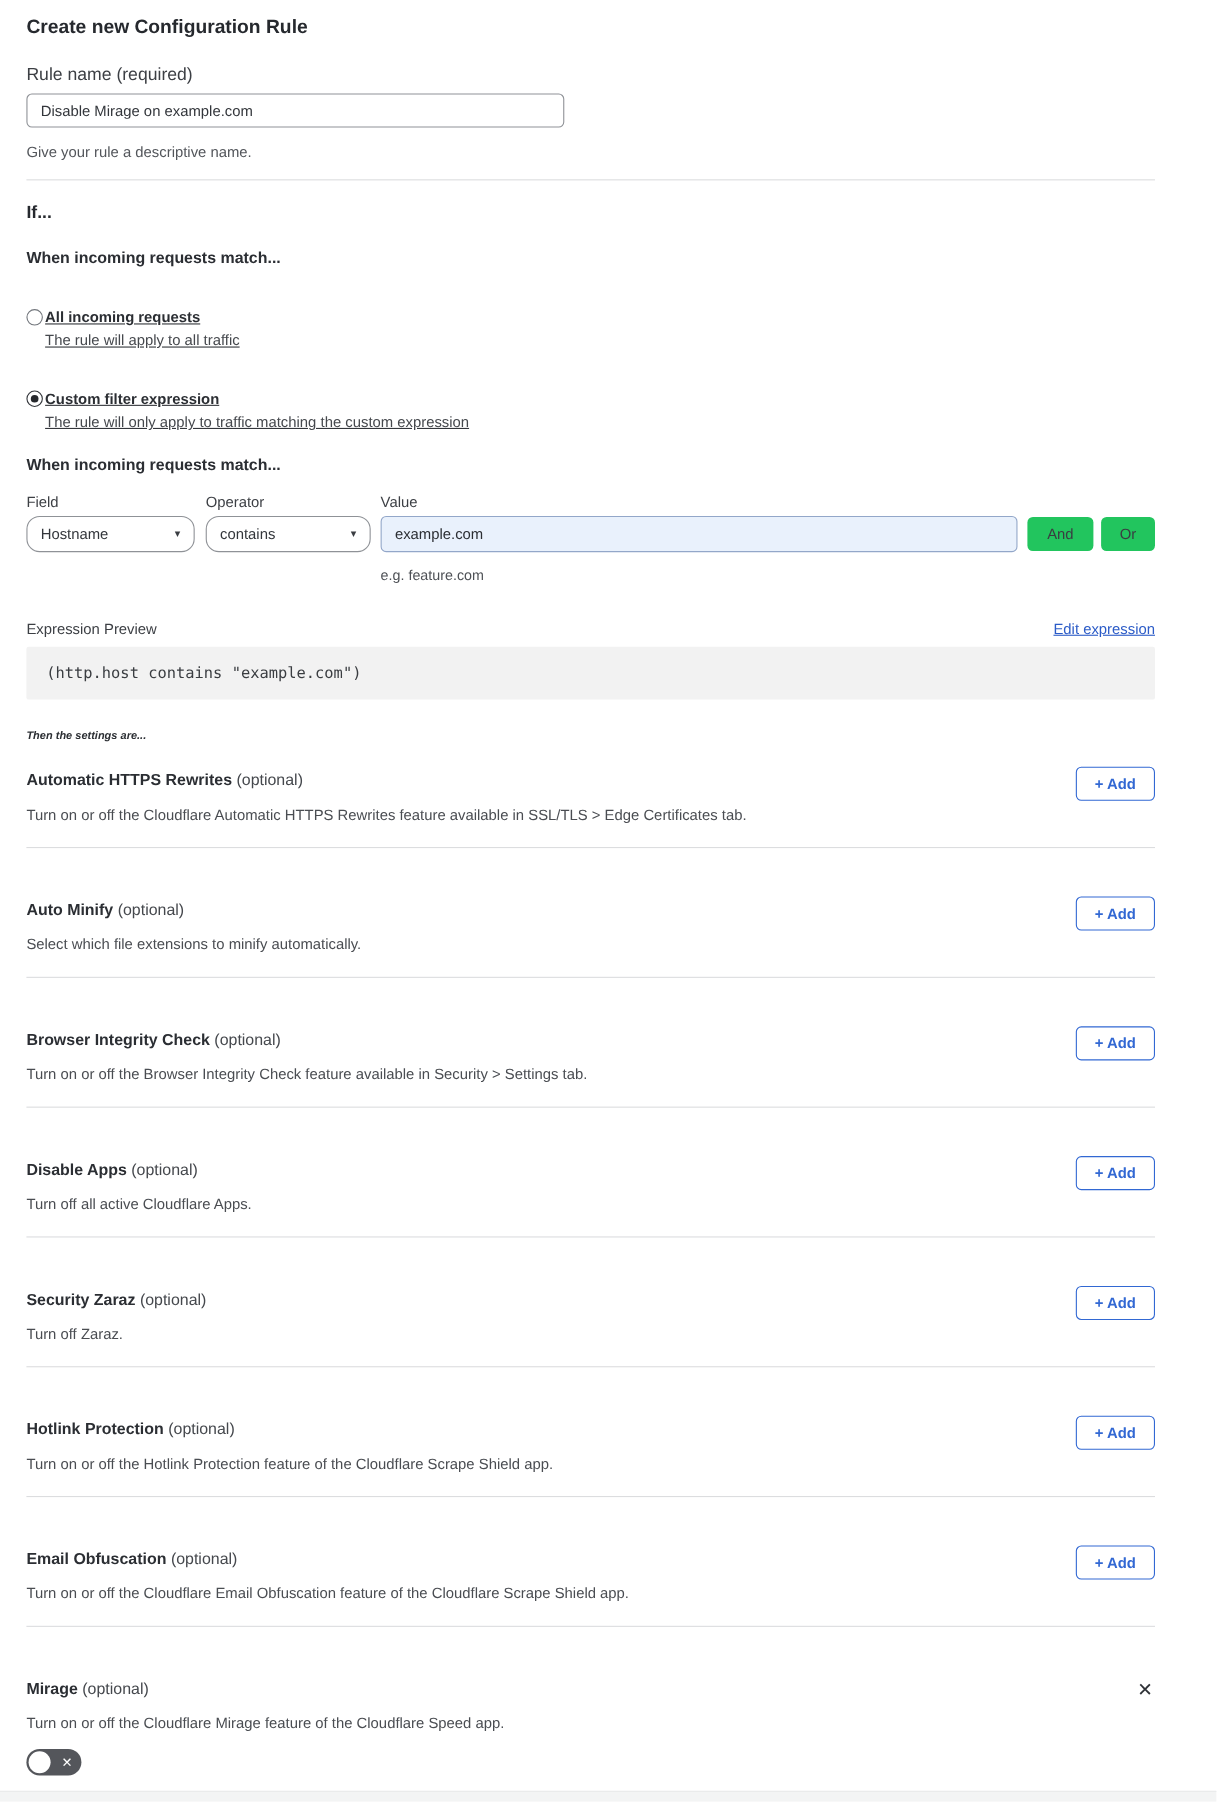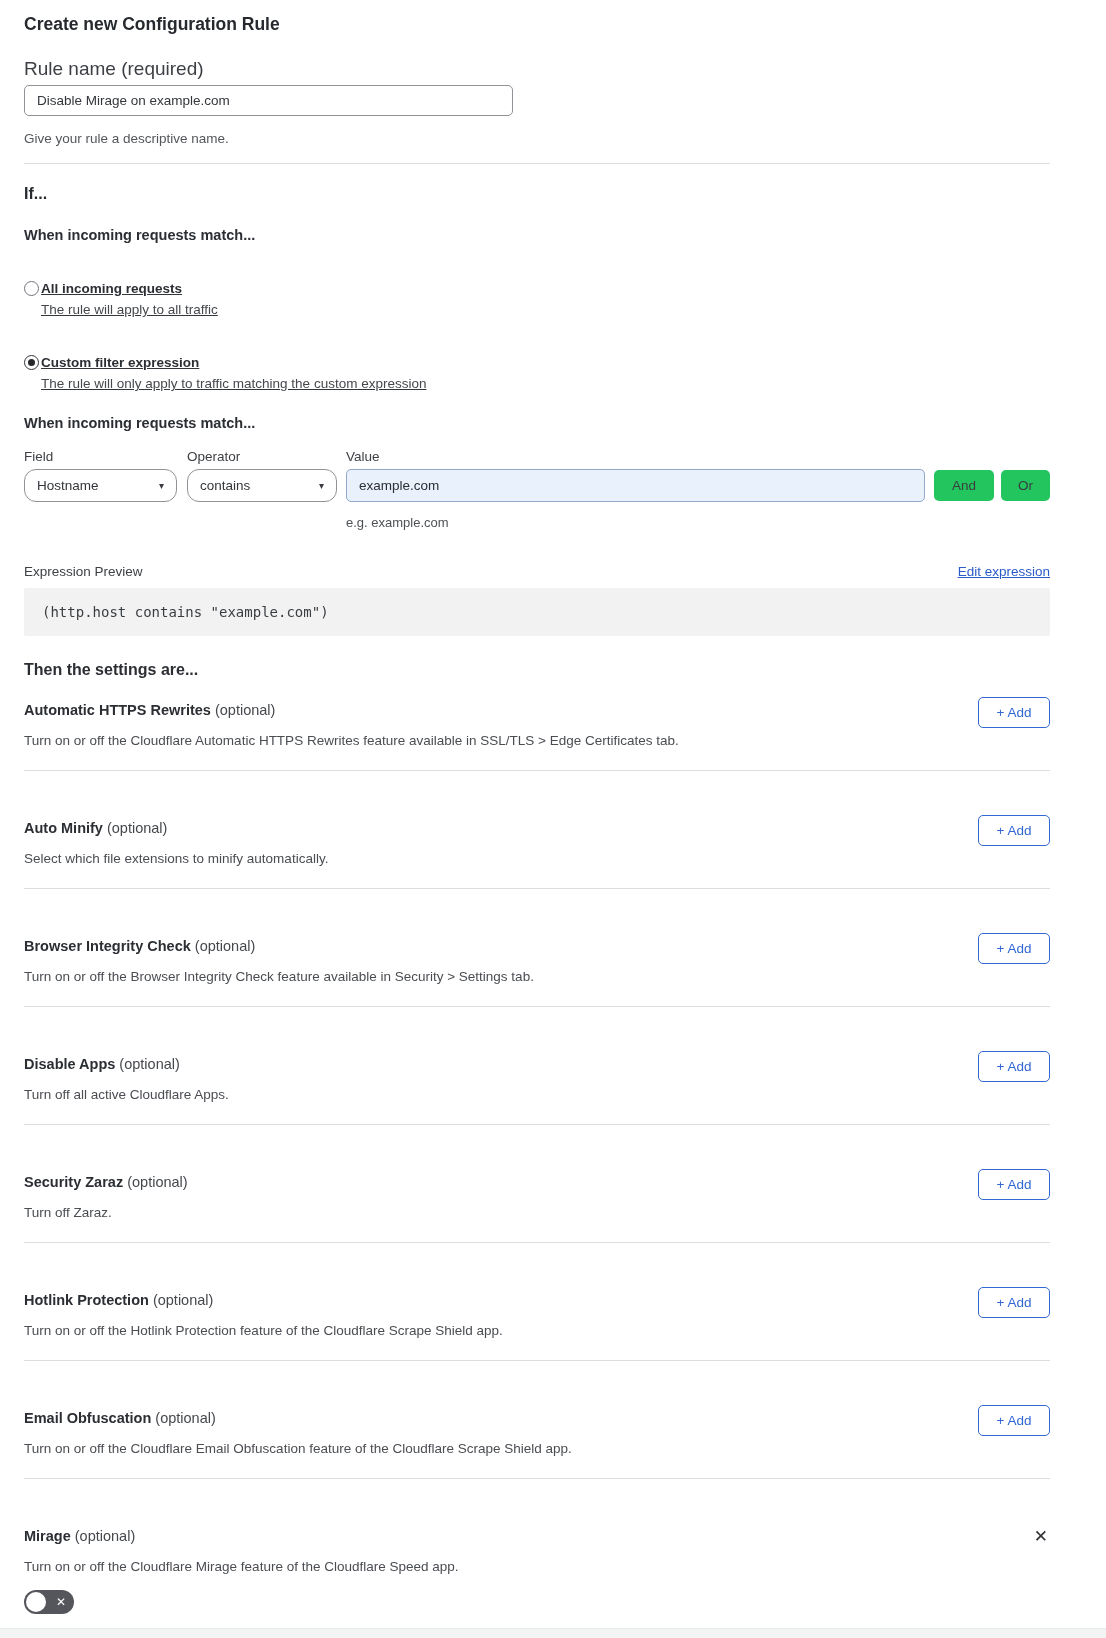--- a/index.html
+++ b/index.html
@@ -7,21 +7,21 @@
   body {
     width:1106px; height:1638px; overflow:hidden; position:relative;
     background:#ffffff;
     font-family:"Liberation Sans","DejaVu Sans",sans-serif;
     color:#33363b;
   }
   .container { width:1026px; margin:0 0 0 24px; position:relative; }
 
   h1.page-title { margin:0; padding-top:13px; font-size:17.5px; line-height:22px; font-weight:700; color:#26292e; }
 
-  .field-label { margin-top:25px; font-size:19px; line-height:17px; color:#3c3f44; }
+  .field-label { margin-top:25px; font-size:16px; line-height:17px; color:#3c3f44; }
   .rule-input {
     margin-top:8px; width:489px; height:31px; padding:0 12px;
     border:1px solid #8f9297; border-radius:5px; background:#fff;
     font-family:inherit; font-size:13.5px; color:#33363b; outline:none;
   }
   .help { margin-top:14px; font-size:13.5px; line-height:17px; color:#53565b; }
 
   hr.divider { border:none; border-top:1px solid #dcdddf; margin:16px 0 0 0; }
 
   h2.if-heading { margin:0; padding-top:20px; font-size:16px; line-height:20px; font-weight:700; color:#26292e; }
@@ -69,34 +69,34 @@
   .preview-row { display:flex; justify-content:space-between; align-items:baseline; margin-top:33px; }
   .preview-label { font-size:13.5px; color:#3c3f44; }
   .edit-link { font-size:13.5px; color:#2b5bc7; text-decoration:underline; cursor:pointer;padding-left:28px; }
   .expression-box {
     margin-top:9px; height:48px; background:#f2f2f2; border-radius:2px;
     display:flex; align-items:center; padding:0 18px;
     font-family:"DejaVu Sans Mono","Liberation Mono",monospace;
     font-size:14px; color:#3a3d41;
   }
 
-  h3.then-heading { margin:0; padding-top:25px; font-size:16px; line-height:18px; font-weight:700; color:#2b2e33; }
+  h3.then-heading { margin:0; padding-top:25px; font-size:10px; line-height:18px; font-weight:700; color:#2b2e33;font-style:italic; }
 
   .setting-row { display:flex; justify-content:space-between; padding:48px 0 21px 0; border-bottom:1px solid #dcdddf; }
   .setting-row.first { padding-top:22px; }
   .setting-row.last { border-bottom:none; }
   .s-heading { font-size:14.5px; line-height:19px; }
   .s-title { font-weight:700; color:#2b2e33; }
   .s-opt { font-weight:400; color:#45484d; }
   .s-desc { margin-top:12px; font-size:13.5px; line-height:17px; color:#4a4d52; }
   .s-side { flex:0 0 auto; display:flex; align-items:flex-start; }
   .add-btn {
     width:72px; height:31px; margin-top:-4px; background:#fff;
     border:1px solid #3268d3; border-radius:5px;
-    font-family:inherit; font-size:13.5px; color:#3268d3; cursor:pointer;
+    font-family:inherit; font-size:13.5px; color:#3268d3; cursor:pointer;font-weight:bold;
   }
   .close-x { font-size:17px; font-weight:400; color:#2f3237; line-height:19px; cursor:pointer; padding:0 2px; }
 
   .toggle {
     margin-top:15px; width:50px; height:24px; border-radius:12px;
     background:#54565b; position:relative; cursor:pointer;
   }
   .toggle .knob { position:absolute; left:2px; top:2px; width:20px; height:20px; border-radius:50%; background:#fff; }
   .toggle .tx { position:absolute; right:8px; top:4px; font-size:12px; color:#fff; line-height:16px; }
 
@@ -153,21 +153,21 @@
     </div>
     <div class="select select-operator">
       <span>contains</span>
       <span class="caret">▾</span>
     </div>
     <input class="value-input" type="text" value="example.com" style="">
     <button class="conj-btn and-btn">And</button>
     <button class="conj-btn or-btn">Or</button>
   </div>
 
-  <div class="value-help">e.g. example.com</div>
+  <div class="value-help">e.g. feature.com</div>
 
   <div class="preview-row">
     <span class="preview-label">Expression Preview</span>
     <a class="edit-link">Edit expression</a>
   </div>
   <div class="expression-box">
     <span>(http.host contains "example.com")</span>
   </div>
 
   <h3 class="then-heading">Then the settings are...</h3>

